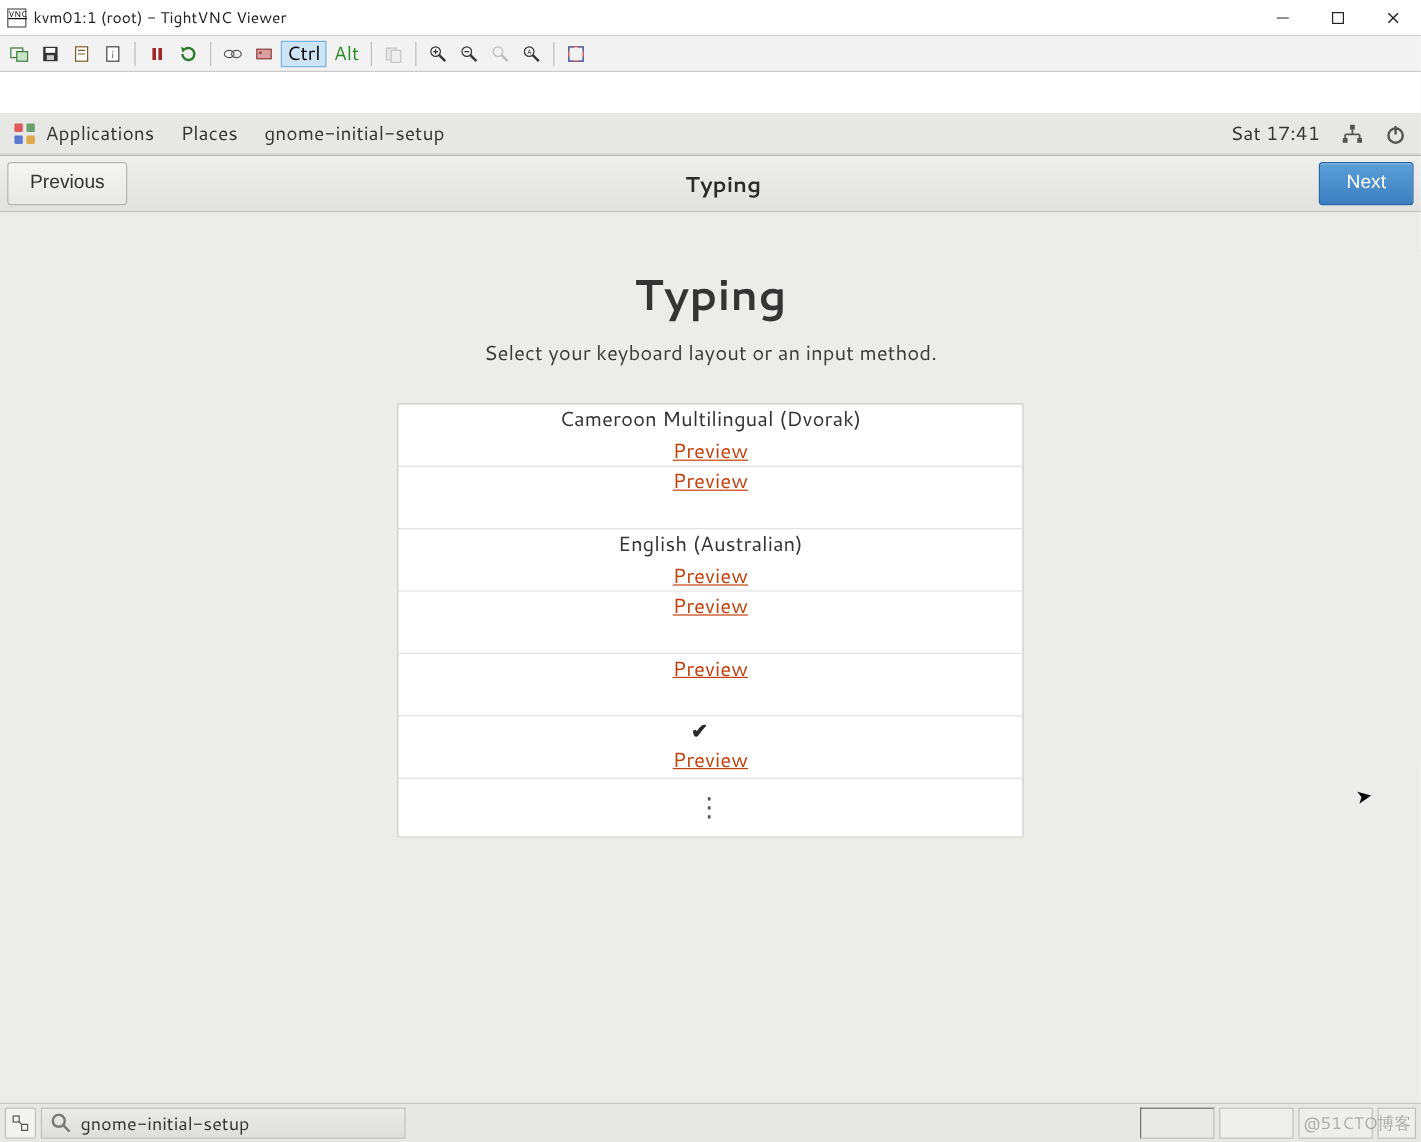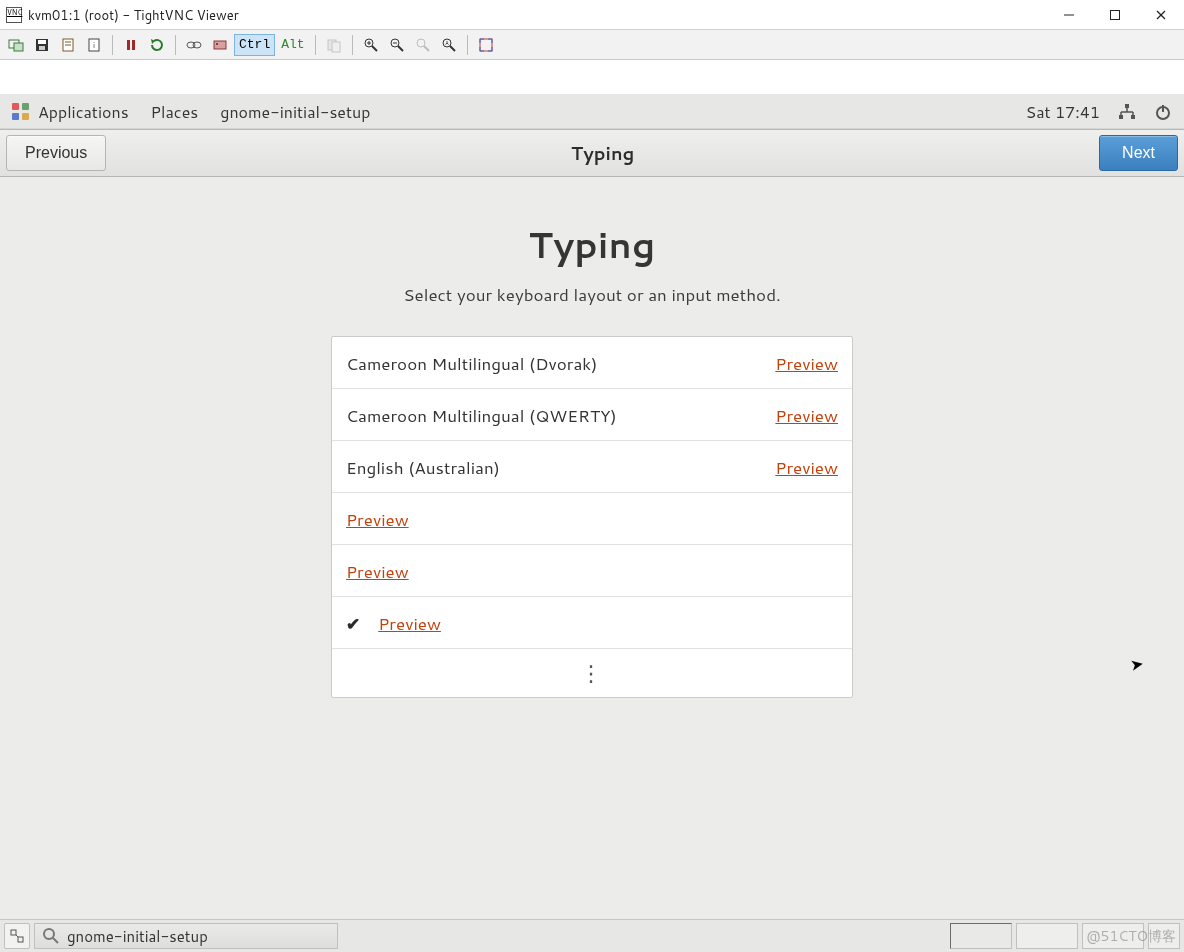--- a/index.html
+++ b/index.html
@@ -54,21 +54,21 @@
     }
     .vnc-toolbar .tb-btn {
       width: 24px; height: 24px;
       display: flex; align-items: center; justify-content: center;
       border: 1px solid transparent;
     }
     .vnc-toolbar .tb-sep {
       width: 1px; height: 20px; background: #bbb;
       margin: 0 4px;
     }
-    .tb-txt { font-size: 13px; padding: 0 4px; height:22px; display:flex; align-items:center;font-family:Liberation Mono, monospace;}
+    .tb-txt { font-size: 16px; padding: 0 4px; height:22px; display:flex; align-items:center;}
     .tb-active { background:#cde4f7; border:1px solid #7cb3e0; }
     .tb-btn.dim { opacity: 0.5; }
 
     
     .gnome-top {
       height: 36px;
       background: #e7e7e6;
       border-bottom: 1px solid #b8b8b7;
       display: flex;
       align-items: center;
@@ -156,20 +156,21 @@
       text-align: left;
     }
     .kbd-row {
       display: flex;
       align-items: center;
       padding: 0 14px;
       height: 52px;
       border-bottom: 1px solid #e2e2e1;
       font-size: 17px;
       color: #333;
+      flex-direction: column;
     }
     .kbd-row:last-child { border-bottom: none; }
     .kbd-name { flex: 1; }
     .kbd-check { margin-right: 18px; font-weight:bold; color:#2a2a2a;}
     .kbd-preview { color: #c2410c; text-decoration: underline; text-align: center; }
     .more-row { justify-content: center; height: 48px; }
     .more-row .dots { font-size: 22px; letter-spacing: 2px; color:#555; line-height:1;}
 
     .cursor {
       position: absolute;
@@ -396,21 +397,20 @@
 <div class="setup-body">
   <div class="page-heading">Typing</div>
   <div class="page-sub">Select your keyboard layout or an input method.</div>
 
   <div class="kbd-list">
     <div class="kbd-row">
       <div class="kbd-name">Cameroon Multilingual (Dvorak)</div>
       <a class="kbd-preview">Preview</a>
     </div>
     <div class="kbd-row">
-      <div class="kbd-name">Cameroon Multilingual (QWERTY)</div>
       <a class="kbd-preview">Preview</a>
     </div>
     <div class="kbd-row">
       <div class="kbd-name">English (Australian)</div>
       <a class="kbd-preview">Preview</a>
     </div>
     <div class="kbd-row">
       <a class="kbd-preview">Preview</a>
     </div>
     <div class="kbd-row">

